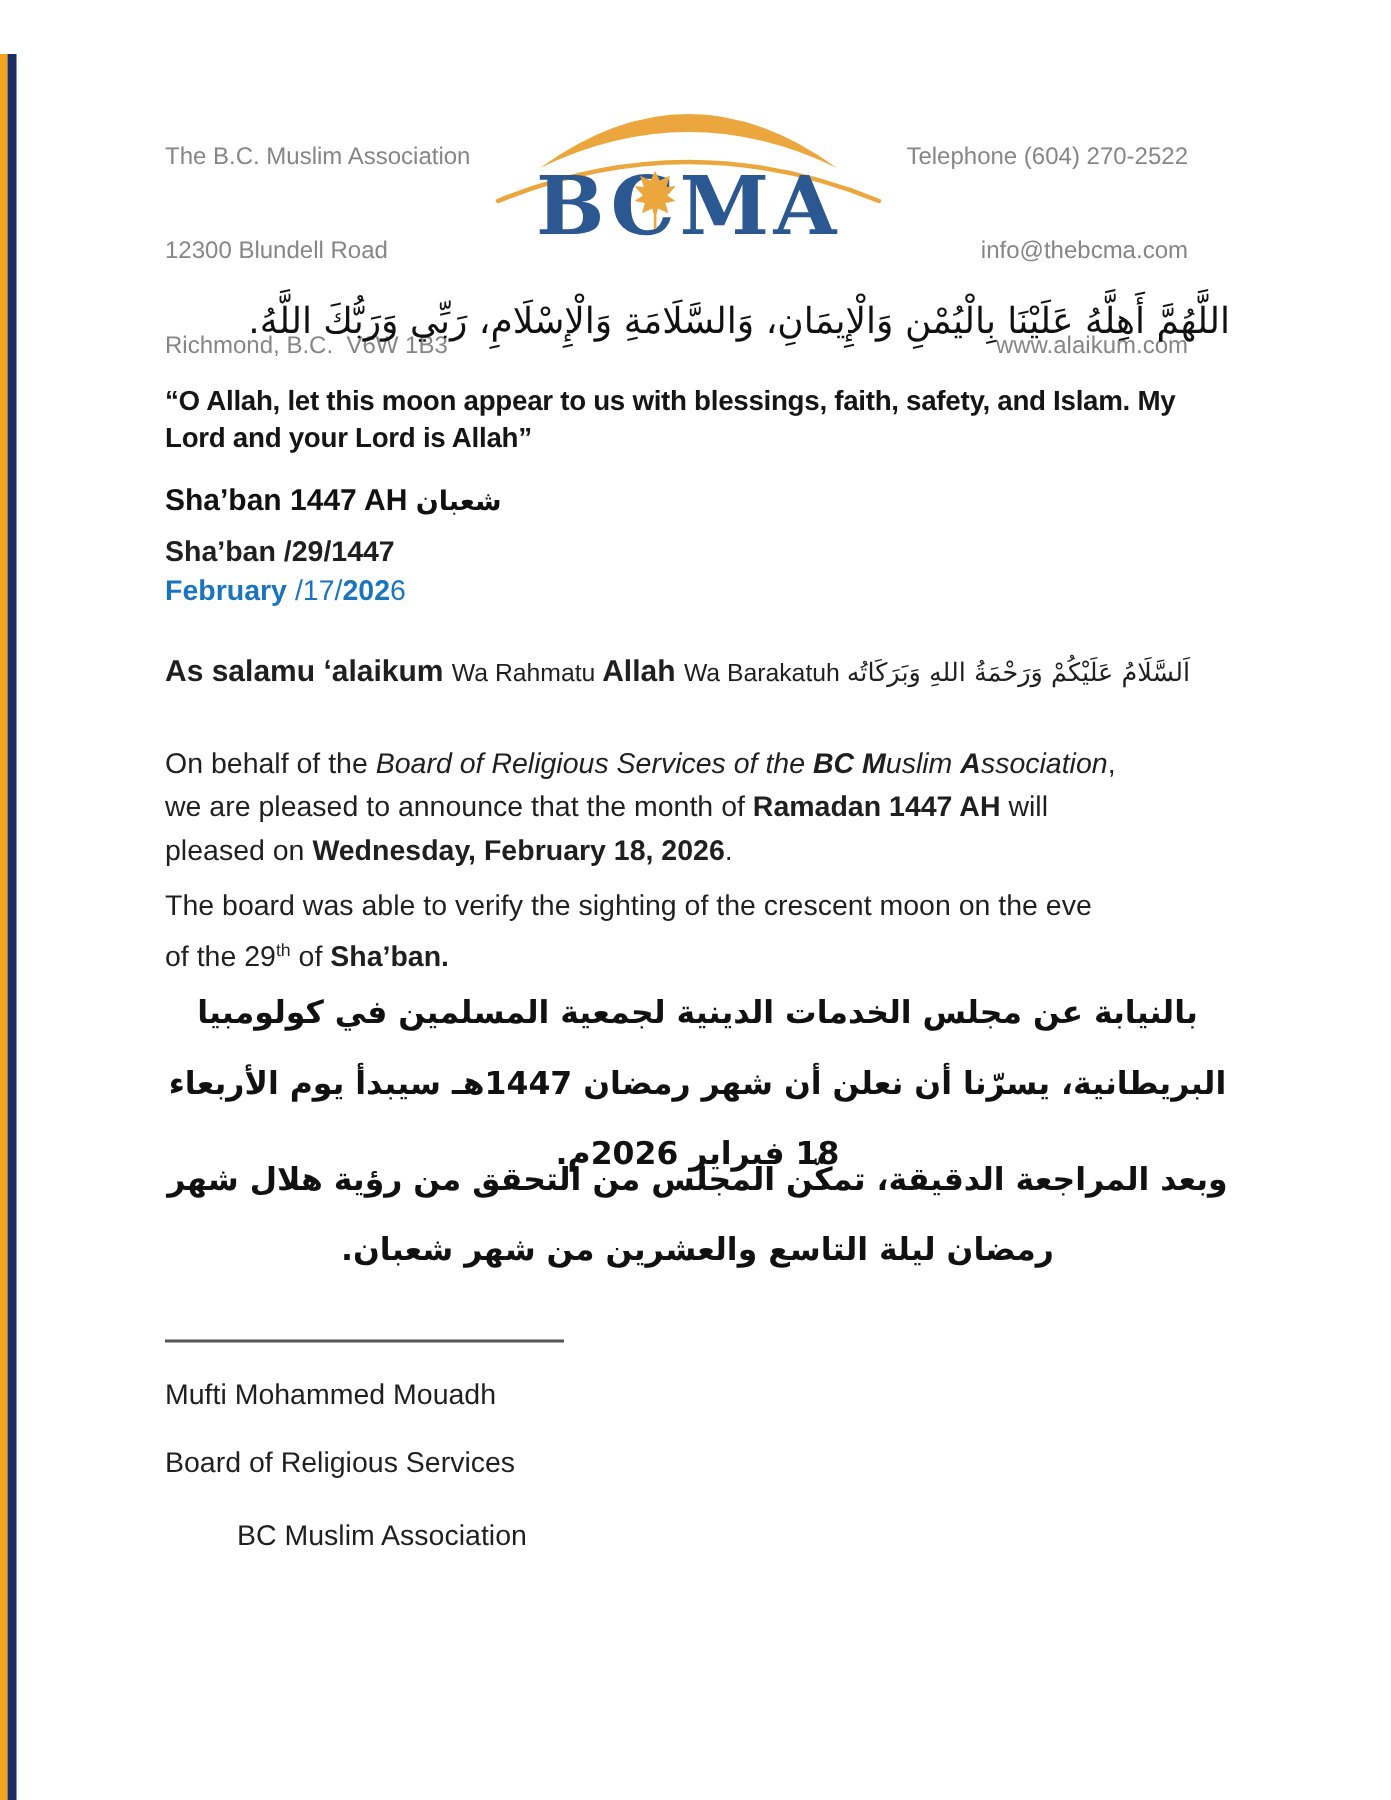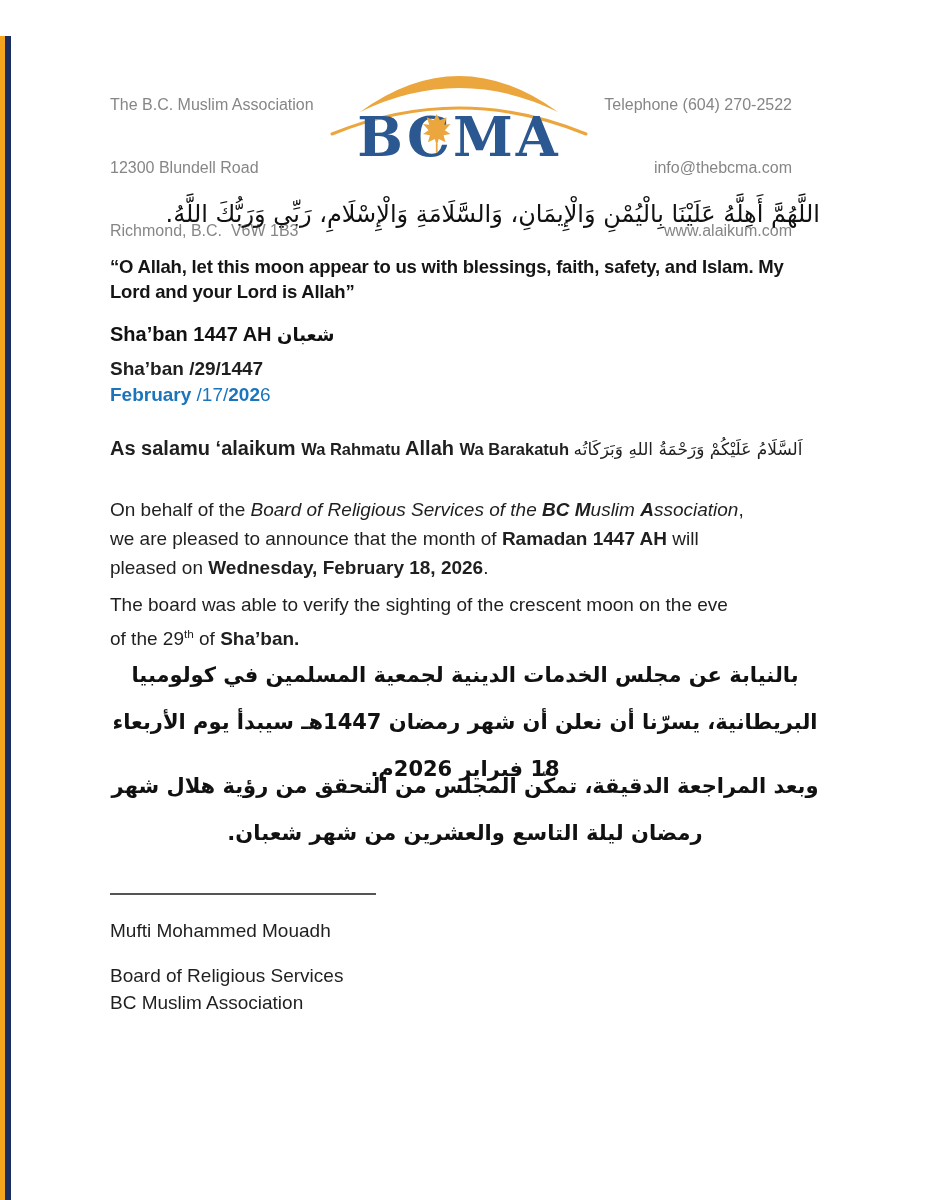--- a/index.html
+++ b/index.html
@@ -33,30 +33,30 @@
   .para{font-size:19px;line-height:29px;}
   .para1{top:495px;}
   .para2{top:590px;}
   .ar-para{direction:rtl;text-align:center;font-family:"DejaVu Sans",sans-serif;font-weight:700;font-size:21px;line-height:47px;color:#111;}
   .ar-para1{top:652px;}
   .ar-para2{top:763px;}
   .sig-line{top:893px;width:266px;border-top:2px solid #555;height:0;}
   .sig-text{font-size:19px;}
   .sig-name{top:920px;}
   .sig-role{top:965px;}
-  .sig-org{top:992px;}
+  .sig-org{top:1014px;margin-left:48px;}
 
   
   .seg-r{font-weight:400;font-style:normal;}
   .seg-b{font-weight:700;}
   .seg-i{font-style:italic;font-weight:400;}
   .seg-bi{font-style:italic;font-weight:700;}
   .seg-sup{vertical-align:super;font-size:0.62em;}
   .seg-sal1{font-weight:700;font-size:20px;}
-  .seg-sal2{font-weight:700;font-size:16.5px;}
+  .seg-sal2{font-weight:400;font-size:16.5px;}
   .seg-salar{font-family:"DejaVu Sans",sans-serif;font-size:17px;font-weight:400;direction:rtl;unicode-bidi:embed;}
 </style>
 </head>
 <body>
 
 <div class="page">
 
   <div class="bar-orange"></div>
   <div class="bar-navy"></div>
 

